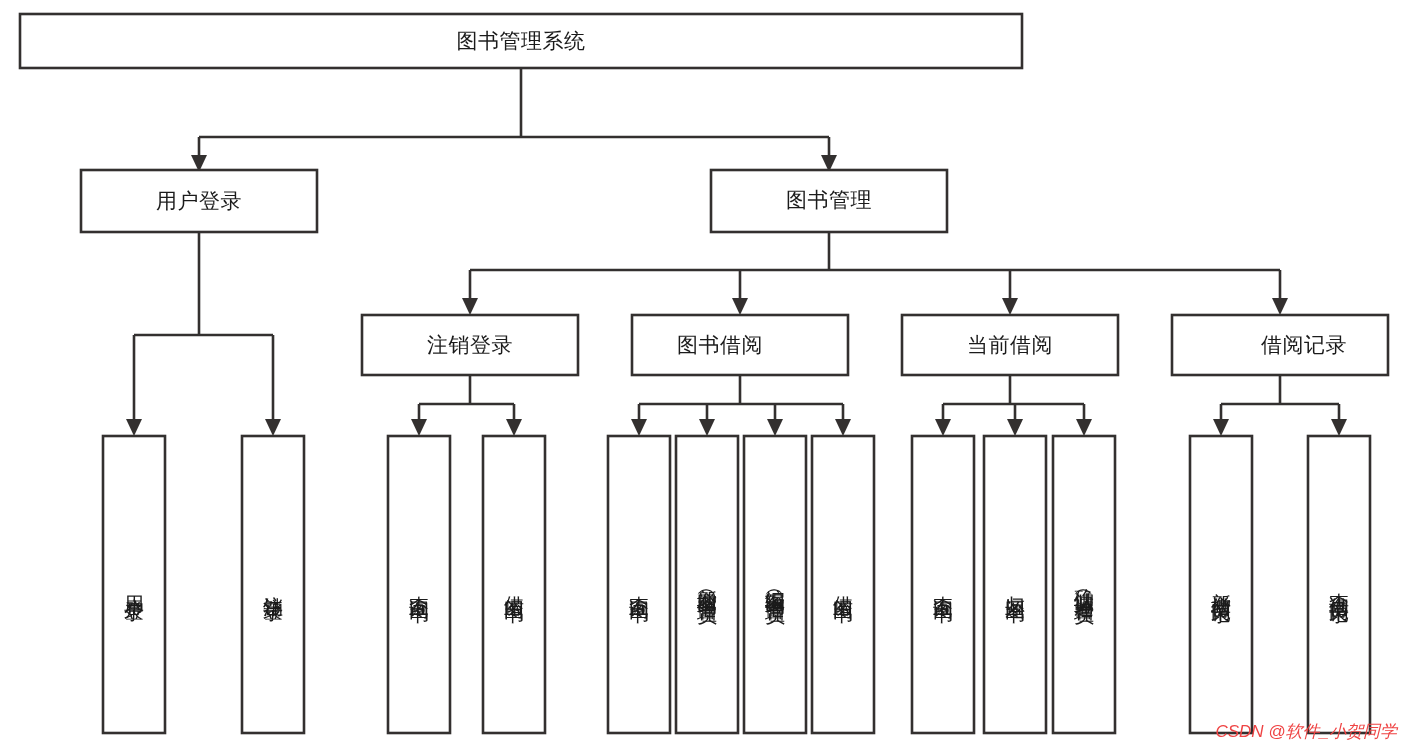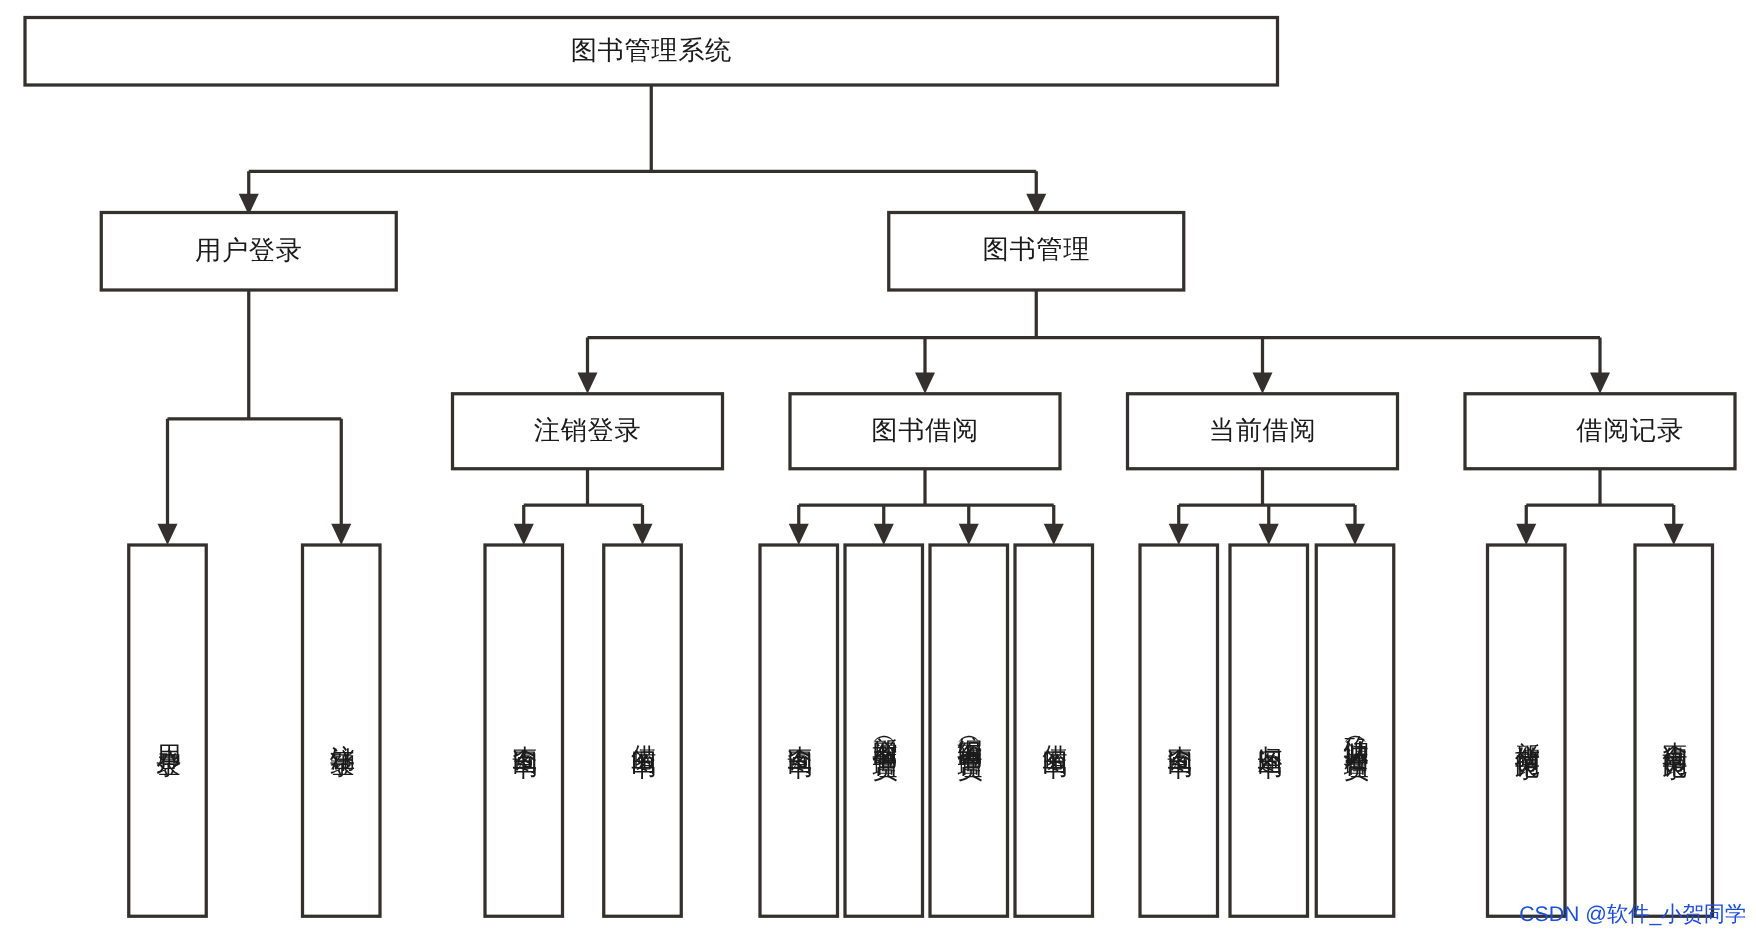--- a/index.html
+++ b/index.html
@@ -57,25 +57,26 @@
   .node-label.vertical {
     writing-mode: vertical-rl;
     text-orientation: upright;
     letter-spacing: 2.5px;
     font-size: 20px;
   }
   .watermark {
     position: absolute;
     right: 8px;
     bottom: 4px;
-    color: #1d4ed8;
+    color: #ef4444;
     font-size: 17px;
     font-family: "Liberation Sans", "DejaVu Sans", sans-serif;
     white-space: pre;
     user-select: none;
+    font-style: italic;
   }
 </style>
 </head>
 <body>
 
 <div id="diagram-root">
 
   <svg class="diagram-canvas" viewBox="0 0 1405 747">
     <defs>
       <marker id="arrow" viewBox="0 0 12 14" refX="6" refY="13" markerWidth="12" markerHeight="14" orient="auto-start-reverse" markerUnits="userSpaceOnUse">
@@ -196,21 +197,21 @@
         <rect class="node-box" x="1190" y="436" width="62" height="297"></rect>
         <rect class="node-box" x="1308" y="436" width="62" height="297"></rect>
       </g>
   </svg>
 
   <div id="label-layer">
       <div class="node-label" style="left: 20px; top: 14px; width: 1002px; height: 54px;">图书管理系统</div>
       <div class="node-label" style="left: 81px; top: 170px; width: 236px; height: 62px;">用户登录</div>
       <div class="node-label" style="left: 711px; top: 170px; width: 236px; height: 60px;">图书管理</div>
       <div class="node-label" style="left: 362px; top: 315px; width: 216px; height: 60px;">注销登录</div>
-      <div class="node-label" style="left: 632px; top: 315px; width: 216px; height: 60px;">图书借阅</div>
+      <div class="node-label" style="left: 612px; top: 315px; width: 216px; height: 60px;">图书借阅</div>
       <div class="node-label" style="left: 902px; top: 315px; width: 216px; height: 60px;">当前借阅</div>
       <div class="node-label" style="left: 1172px; top: 315px; width: 216px; height: 60px; margin-left: 24px;">借阅记录</div>
       <div class="node-label vertical" style="left: 103px; top: 436px; width: 62px; height: 297px;">用户登录</div>
       <div class="node-label vertical" style="left: 242px; top: 436px; width: 62px; height: 297px;">注销登录</div>
       <div class="node-label vertical" style="left: 388px; top: 436px; width: 62px; height: 297px;">查询图书</div>
       <div class="node-label vertical" style="left: 483px; top: 436px; width: 62px; height: 297px;">借阅图书</div>
       <div class="node-label vertical" style="left: 608px; top: 436px; width: 62px; height: 297px;">查询图书</div>
       <div class="node-label vertical" style="left: 676px; top: 436px; width: 62px; height: 297px;">新增图书（管理员）</div>
       <div class="node-label vertical" style="left: 744px; top: 436px; width: 62px; height: 297px;">编辑图书（管理员）</div>
       <div class="node-label vertical" style="left: 812px; top: 436px; width: 62px; height: 297px;">借阅图书</div>

